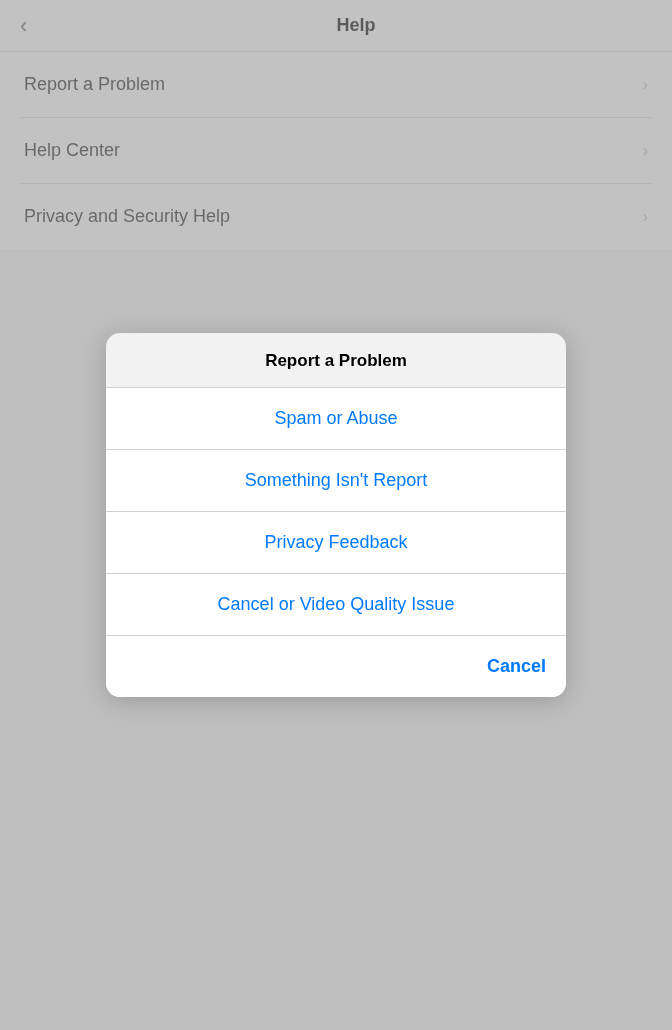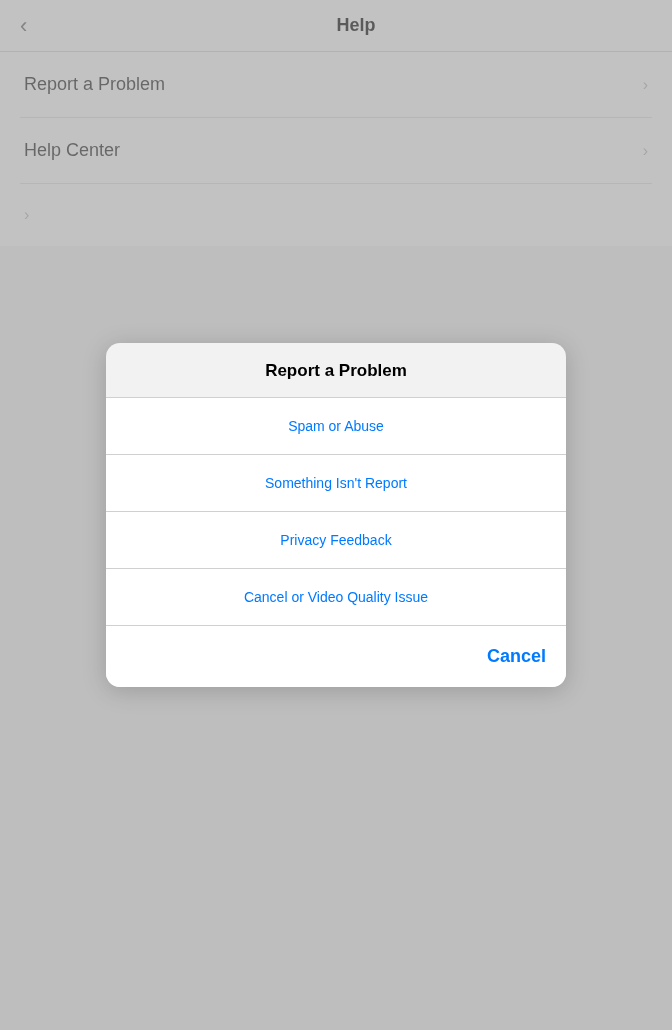--- a/index.html
+++ b/index.html
@@ -117,21 +117,21 @@
       cursor: pointer;
       background: #fff;
       transition: background 0.1s;
     }
 
     .action-sheet-item:last-of-type {
       border-bottom: none;
     }
 
     .action-sheet-item-label {
-      font-size: 14px;
+      font-size: 18px;
       color: #007aff;
       text-align: center;
     }
 
     .action-sheet-cancel {
       display: flex;
       align-items: center;
       justify-content: flex-end;
       padding: 20px;
       cursor: pointer;
@@ -158,20 +158,21 @@
 <div class="menu-list">
   <div class="menu-item">
     <span class="menu-item-label">Report a Problem</span>
     <span class="chevron">›</span>
   </div>
   <div class="menu-item">
     <span class="menu-item-label">Help Center</span>
     <span class="chevron">›</span>
   </div>
   <div class="menu-item">
+    <span class="menu-item-label">Privacy and Security Help</span>
     <span class="chevron">›</span>
   </div>
 </div>
 
 <div class="modal-backdrop">
   <div class="action-sheet">
     <div class="action-sheet-title">Report a Problem</div>
 
     <div class="action-sheet-item">
       <span class="action-sheet-item-label">Spam or Abuse</span>

